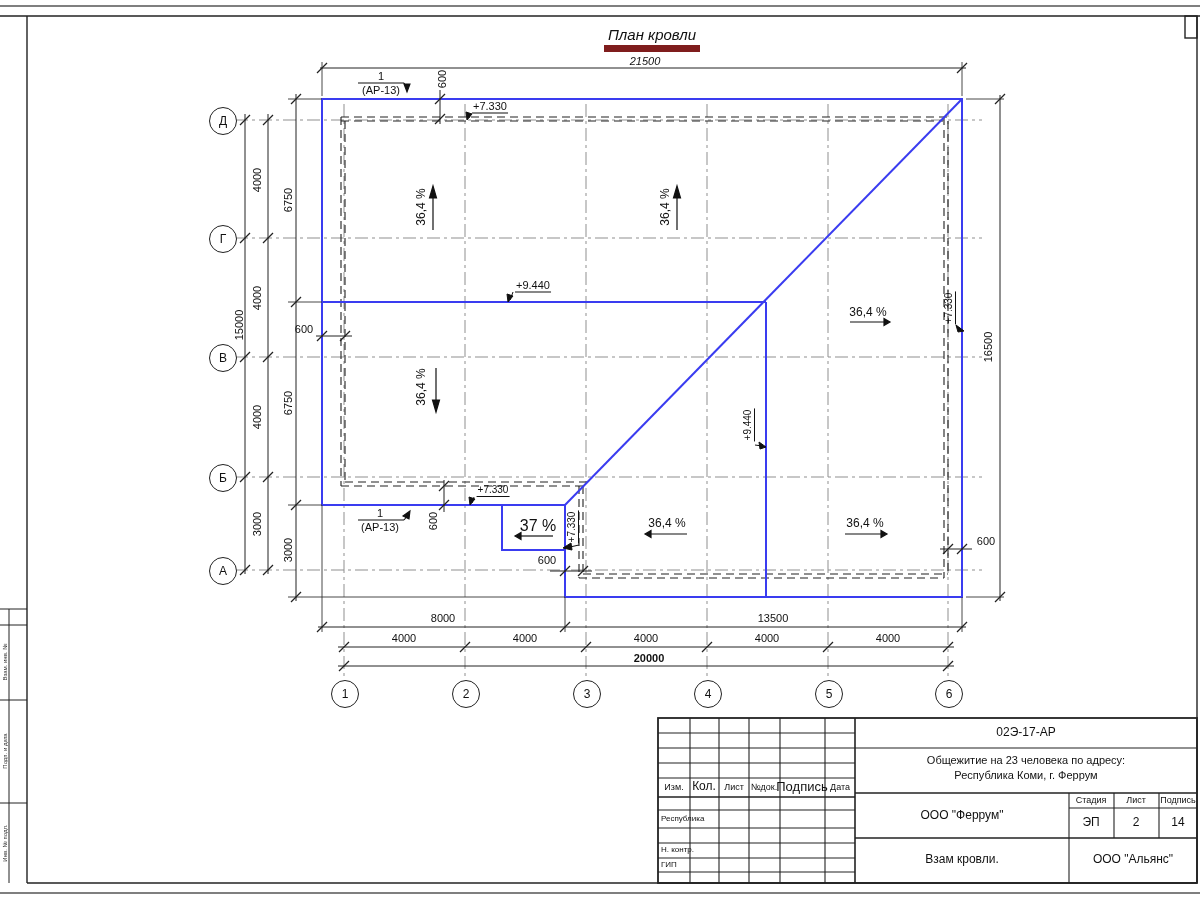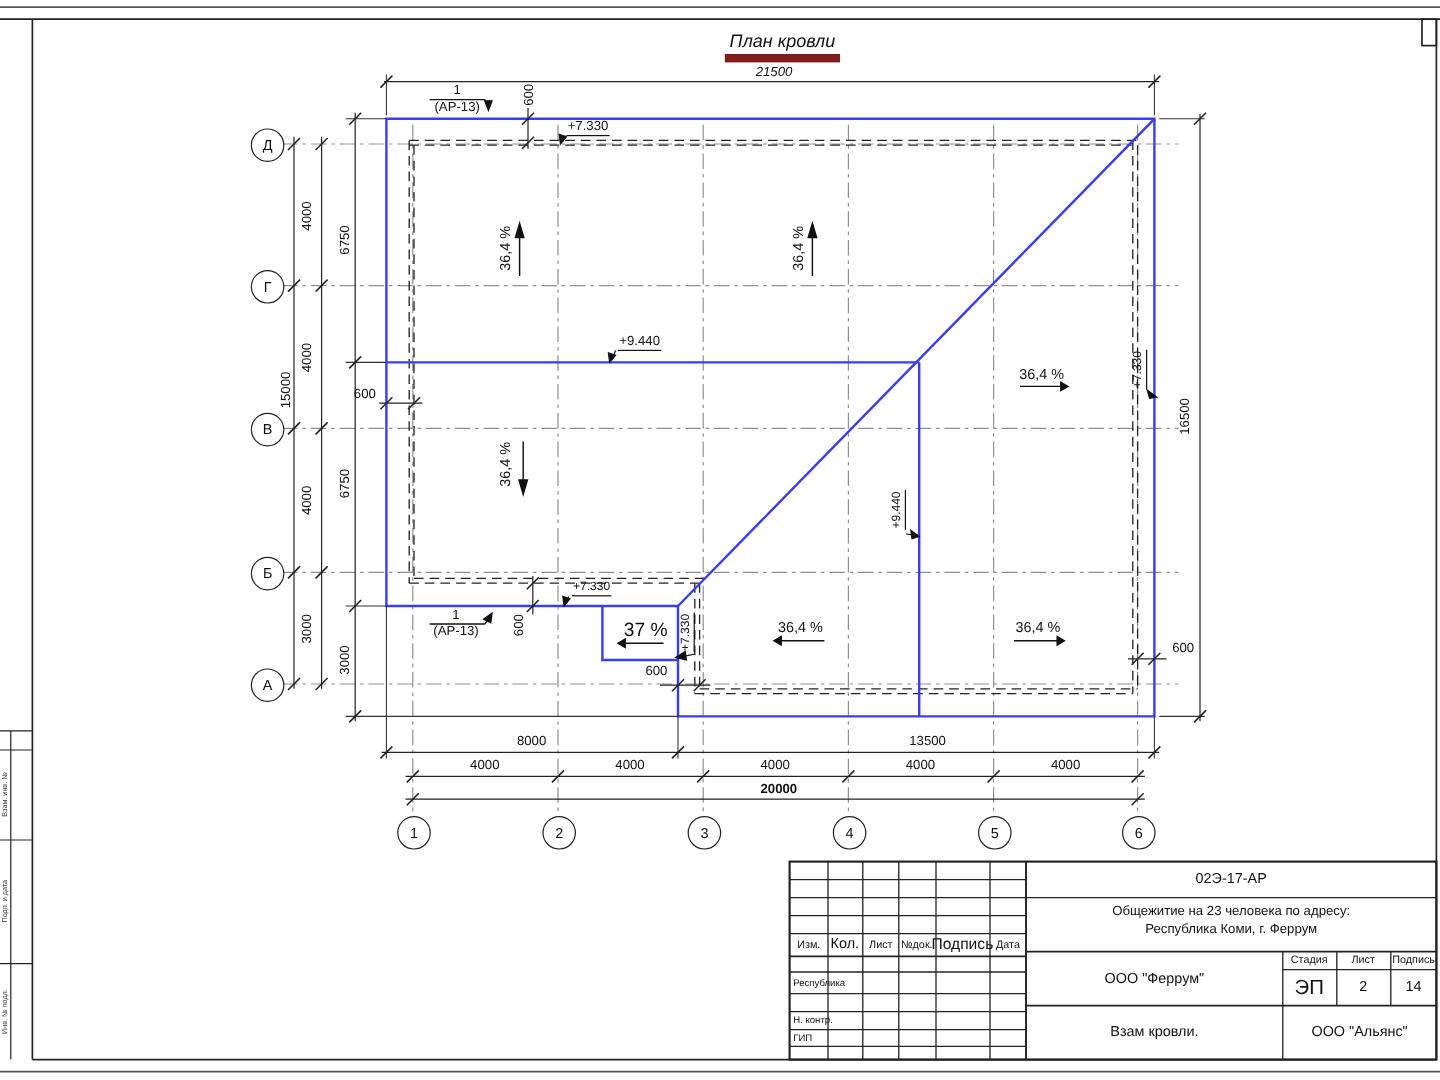--- a/index.html
+++ b/index.html
@@ -289,21 +289,21 @@
   <div class="tbtxt" style="left:764px;top:787px;font-size:9px">№док.</div>
   <div class="tbtxt" style="left:802px;top:787px;font-size:13px">Подпись</div>
   <div class="tbtxt" style="left:840px;top:787px;font-size:9px">Дата</div>
   <div class="tbtxt left" style="left:661px;top:819px;font-size:8px">Республика</div>
   <div class="tbtxt left" style="left:661px;top:850px;font-size:8px">Н. контр.</div>
   <div class="tbtxt left" style="left:661px;top:865px;font-size:8px">ГИП</div>
   <div class="tbtxt" style="left:962px;top:816px;font-size:12px">ООО "Феррум"</div>
   <div class="tbtxt" style="left:1091px;top:800px;font-size:9px">Стадия</div>
   <div class="tbtxt" style="left:1136px;top:800px;font-size:9px">Лист</div>
   <div class="tbtxt" style="left:1178px;top:800px;font-size:9px">Подпись</div>
-  <div class="tbtxt" style="left:1091px;top:823px;font-size:17px">ЭП</div>
+  <div class="tbtxt" style="left:1091px;top:823px;font-size:12px">ЭП</div>
   <div class="tbtxt" style="left:1136px;top:823px;font-size:12px">2</div>
   <div class="tbtxt" style="left:1178px;top:823px;font-size:12px">14</div>
   <div class="tbtxt" style="left:962px;top:860px;font-size:12px">Взам кровли.</div>
   <div class="tbtxt" style="left:1133px;top:860px;font-size:12px">ООО "Альянс"</div>
 
   <div class="side-lbl" style="left:5px;top:662px">Взам. инв. №</div>
   <div class="side-lbl" style="left:5px;top:751px">Подп. и дата</div>
   <div class="side-lbl" style="left:5px;top:843px">Инв. № подл.</div>
 
 </div>

